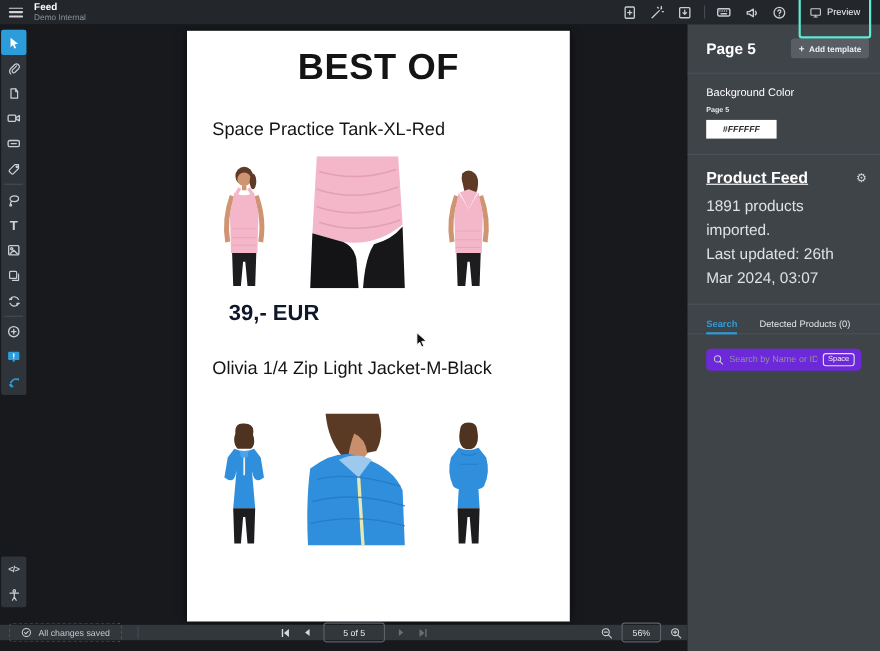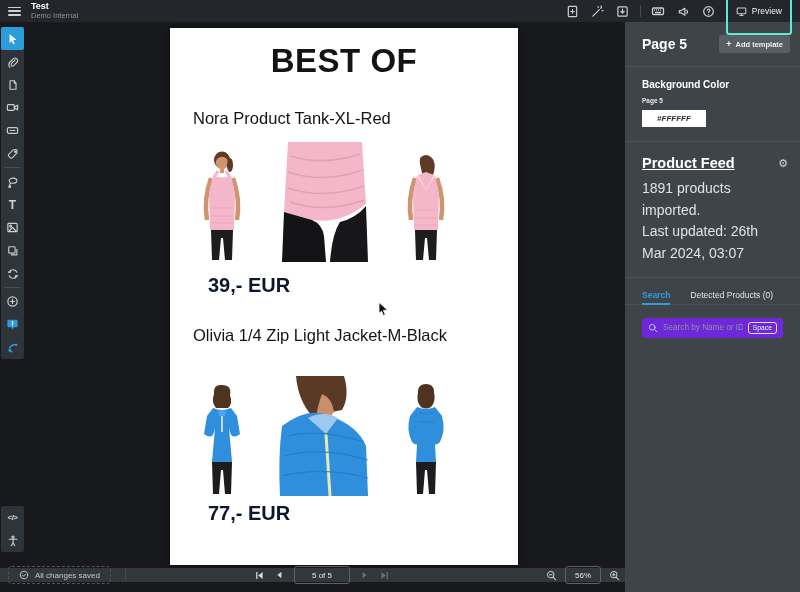--- a/index.html
+++ b/index.html
@@ -43,21 +43,21 @@
   .price.p1 { top:246px; }
   .price.p2 { top:474px; }
   .mouse-cursor { position:absolute; left:378px; top:302px; z-index:25; pointer-events:none; }
 
   
   .right-panel { position:absolute; left:625px; top:22px; width:175px; height:570px; background:#3f4449; z-index:10; color:#fff; }
   .rp-header { display:flex; align-items:center; justify-content:space-between; padding:13px 10px 13px 17px; border-bottom:1px solid #4c5257; }
   .rp-page-title { font-size:14px; font-weight:800; color:#fff; }
   .add-template-btn { display:flex; align-items:center; gap:4px; background:#585e64; color:#eef0f1; border:none; border-radius:3px; font-size:7.5px; font-weight:bold; padding:4px 7px; cursor:pointer; font-family:inherit; }
   .rp-section { padding:12px 17px 14px; border-bottom:1px solid #4c5257; }
-  .rp-h2 { font-size:10px; font-weight:700; color:#fff; margin-bottom:7px; }
+  .rp-h2 { font-size:10px; font-weight:400; color:#fff; margin-bottom:7px; }
   .rp-sub-label { font-size:6.5px; font-weight:bold; color:#e8eaec; margin-bottom:3px; }
   .hex-input { width:64px; height:17px; border:none; background:#fff; color:#2c2c2c; font-size:8px; font-style:italic; font-weight:bold; text-align:center; font-family:inherit; }
   .rp-feed-head { display:flex; align-items:center; justify-content:space-between; padding:13px 12px 0 17px; }
   .rp-feed-title { font-size:14.5px; font-weight:800; color:#fff;text-decoration:underline; }
   .gear { font-size:11px; color:#cfd3d7; cursor:pointer; line-height:1; }
   .rp-feed-info { padding:7px 17px 12px; font-size:14px; color:#dfe2e4; line-height:1.55; border-bottom:1px solid #4c5257; }
   .rp-tabs { display:flex; gap:20px; padding:12px 17px 0; border-bottom:1px solid #4a5055; }
   .rp-tab { font-size:8.5px; padding-bottom:3px; cursor:pointer; color:#e4e6e8; }
   .rp-tab.active { color:#2d9cdb; font-weight:bold; border-bottom:2px solid #2d9cdb; margin-bottom:-1px; }
   .search-box { margin:13px 17px 0 17px; height:20px; background:#6d28d9; border-radius:4px; display:flex; align-items:center; padding:0 6px; gap:5px; }
@@ -78,21 +78,21 @@
 </head>
 <body>
 
 <div class="topbar">
   <div class="hamburger">
       <span></span>
       <span></span>
       <span></span>
     </div>
   <div class="doc-titles">
-    <div class="doc-title">Test</div>
+    <div class="doc-title">Feed</div>
     <div class="doc-subtitle">Demo Internal</div>
   </div>
   <div class="topbar-right">
     <div class="tb-icon">
       <svg class="icn" width="13" height="13" viewBox="0 0 14 14">
           <rect x="2.5" y="1.5" width="9" height="11" rx="1"></rect>
           <path d="M7 5v4M5 7h4"></path>
         </svg>
     </div>
     <div class="tb-icon">
@@ -235,21 +235,21 @@
         <path d="M2.5 5h9M7 5v4M7 9l-2 3.5M7 9l2 3.5"></path>
       </svg>
   </div>
 </div>
 
 <div class="canvas-bg"></div>
 
 <div class="page">
   <div class="page-title">BEST OF</div>
 
-  <div class="prod-name p1">Nora Product Tank-XL-Red</div>
+  <div class="prod-name p1">Space Practice Tank-XL-Red</div>
   <div class="img-row r1">
     <svg class="prod-img" width="84" height="112" viewBox="0 0 84 112">
       <ellipse cx="42" cy="10" rx="8" ry="8.5" fill="#5d3b26"></ellipse>
       <circle cx="42" cy="13" r="6.2" fill="#cf9471"></circle>
       <ellipse cx="50" cy="15" rx="3" ry="7" fill="#5d3b26"></ellipse>
       <path d="M42 19 l0 4" stroke="#cf9471" stroke-width="4"></path>
       <path d="M31 28 C26 42 25 58 27 70" stroke="#cf9471" stroke-width="4.5" fill="none"></path>
       <path d="M53 28 C58 42 59 58 57 70" stroke="#cf9471" stroke-width="4.5" fill="none"></path>
       <path d="M33 25 Q42 30 51 25 L55 44 L54 80 L30 80 L29 44 Z" fill="#f3b7c9"></path>
       <path d="M35 26 L38 21 M49 26 L46 21" stroke="#f3b7c9" stroke-width="3"></path>
@@ -295,21 +295,20 @@
       <path d="M10 60 Q40 52 86 66 M6 80 Q44 70 90 84 M4 100 Q46 90 90 102" stroke="#2478c2" stroke-width="1.2" fill="none" opacity="0.8"></path>
     </svg>
     <svg class="prod-img" width="84" height="114" viewBox="0 0 84 114">
       <circle cx="42" cy="11" r="6" fill="#c98e6c"></circle>
       <path d="M34 10 Q34 2 42 2 Q50 2 50 10 Q52 20 47 25 Q42 28 37 25 Q32 20 34 10 Z" fill="#4e3320"></path>
       <path d="M33 25 Q42 29 51 25 L58 34 Q62 48 56 60 Q50 66 48 58 L50 46 L52 80 L32 80 L34 46 L36 58 Q34 66 28 60 Q22 48 26 34 Z" fill="#2f8fdd"></path>
       <path d="M35 30 Q42 34 49 30 M34 40 h16" stroke="#2478c2" stroke-width="1" fill="none" opacity="0.8"></path>
       <path d="M32 80 h20 l-1 32 h-6 l-2-24 h-2 l-2 24 h-6 z" fill="#1d1d20"></path>
     </svg>
   </div>
-  <div class="price p2">77,- EUR</div>
 </div>
 
 <svg class="mouse-cursor" width="12" height="14" viewBox="0 0 12 14">
   <path d="M1 0.5 L9.5 8 L5.4 8.4 L7.3 12.6 L5.3 13.4 L3.6 9.2 L1 11.3 Z" fill="#111" stroke="#fff" stroke-width="0.8"></path>
 </svg>
 
 <div class="right-panel">
   <div class="rp-header">
     <div class="rp-page-title">Page 5</div>
     <button class="add-template-btn">

